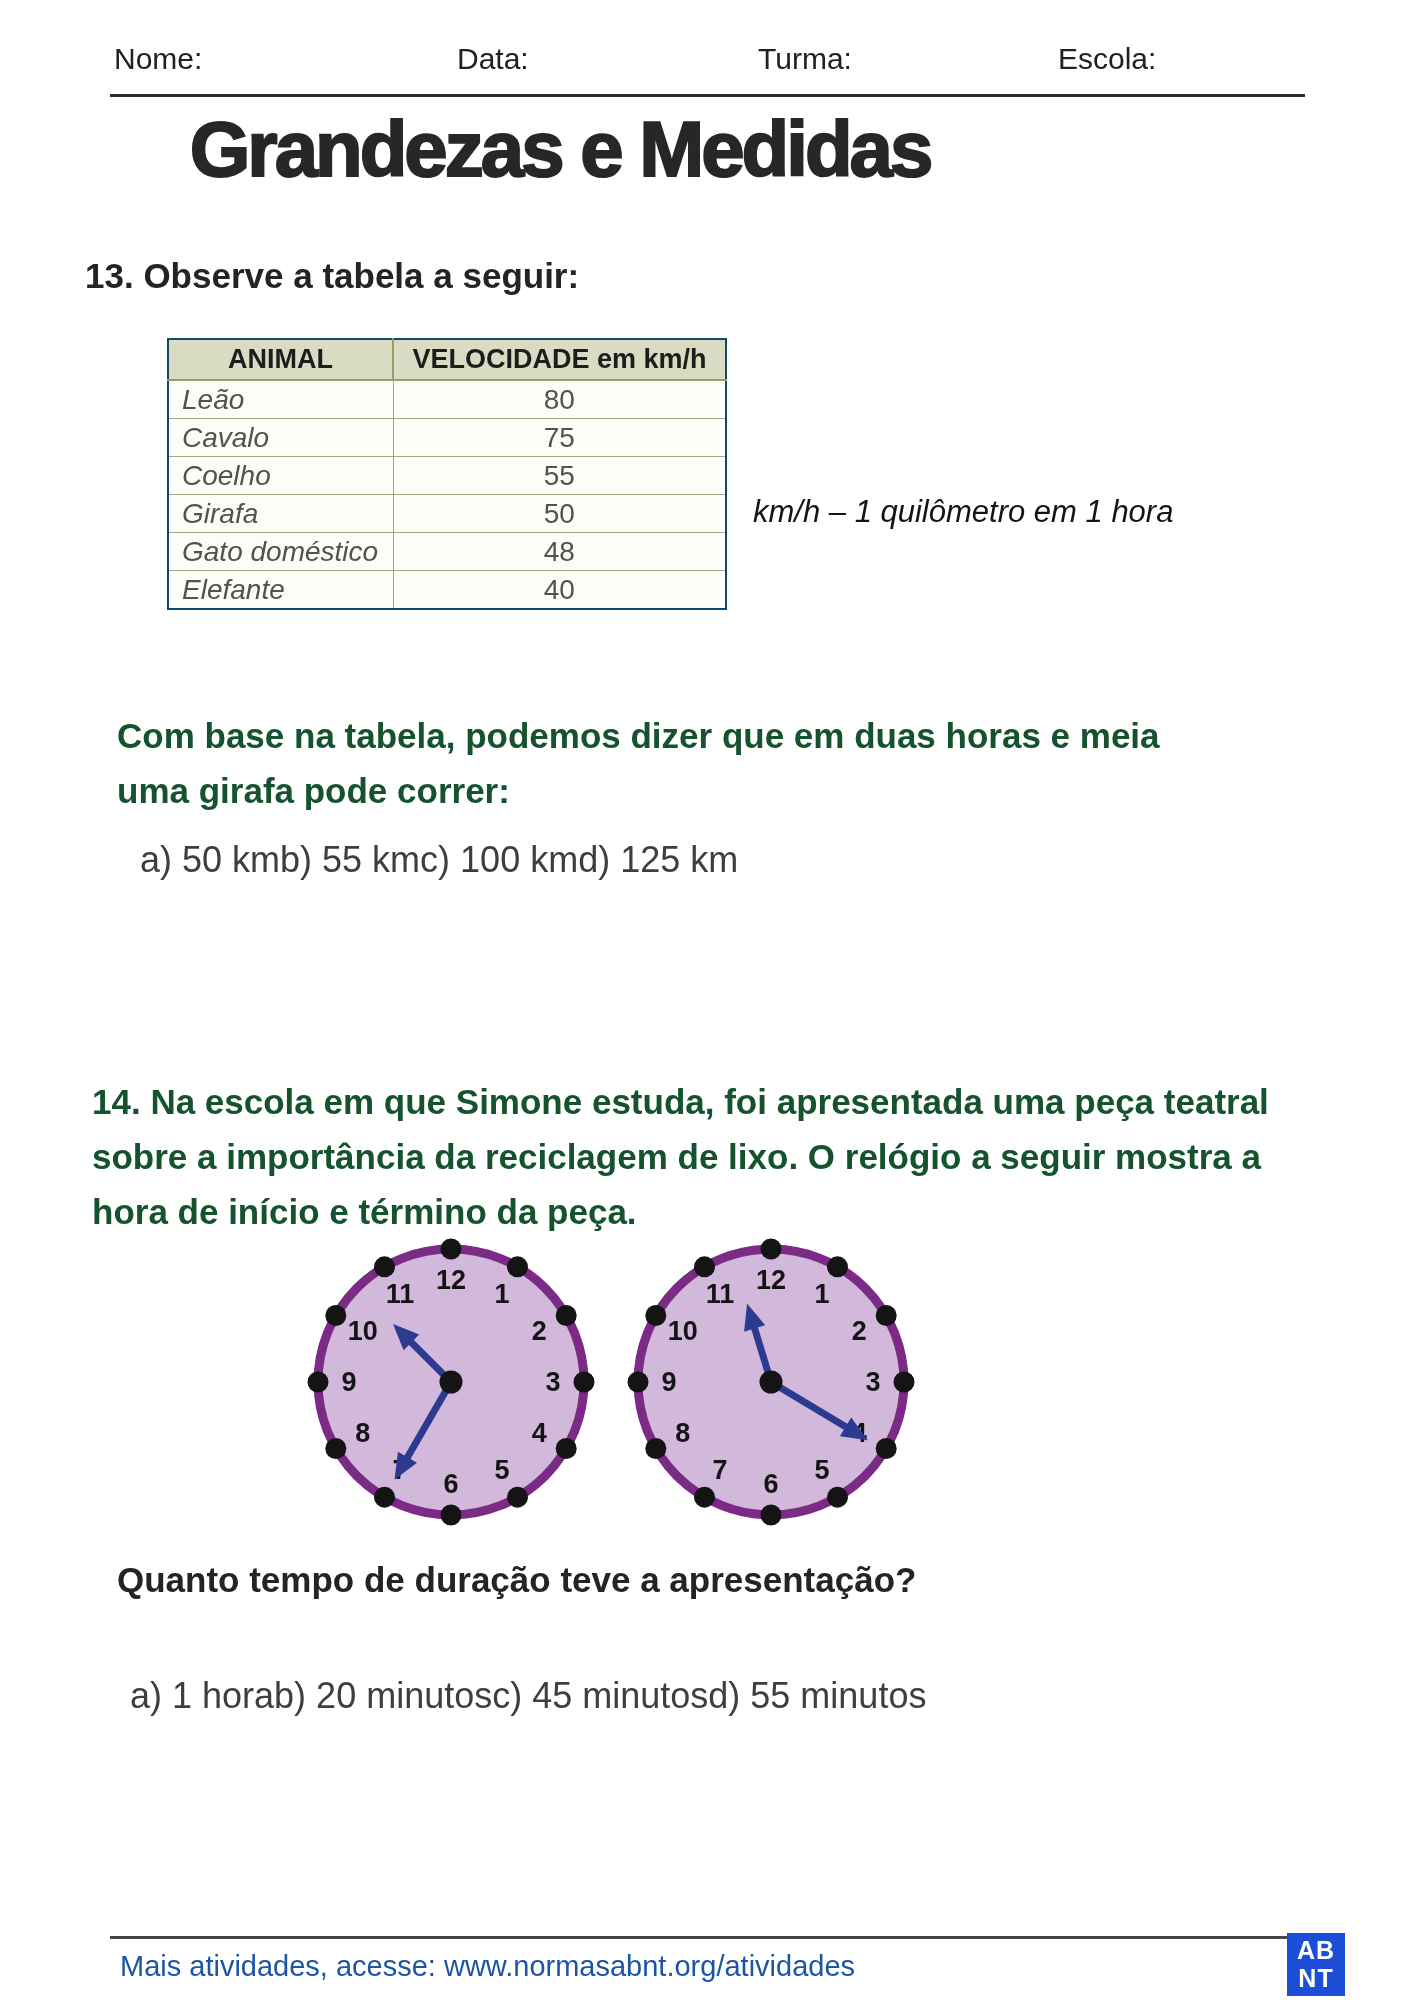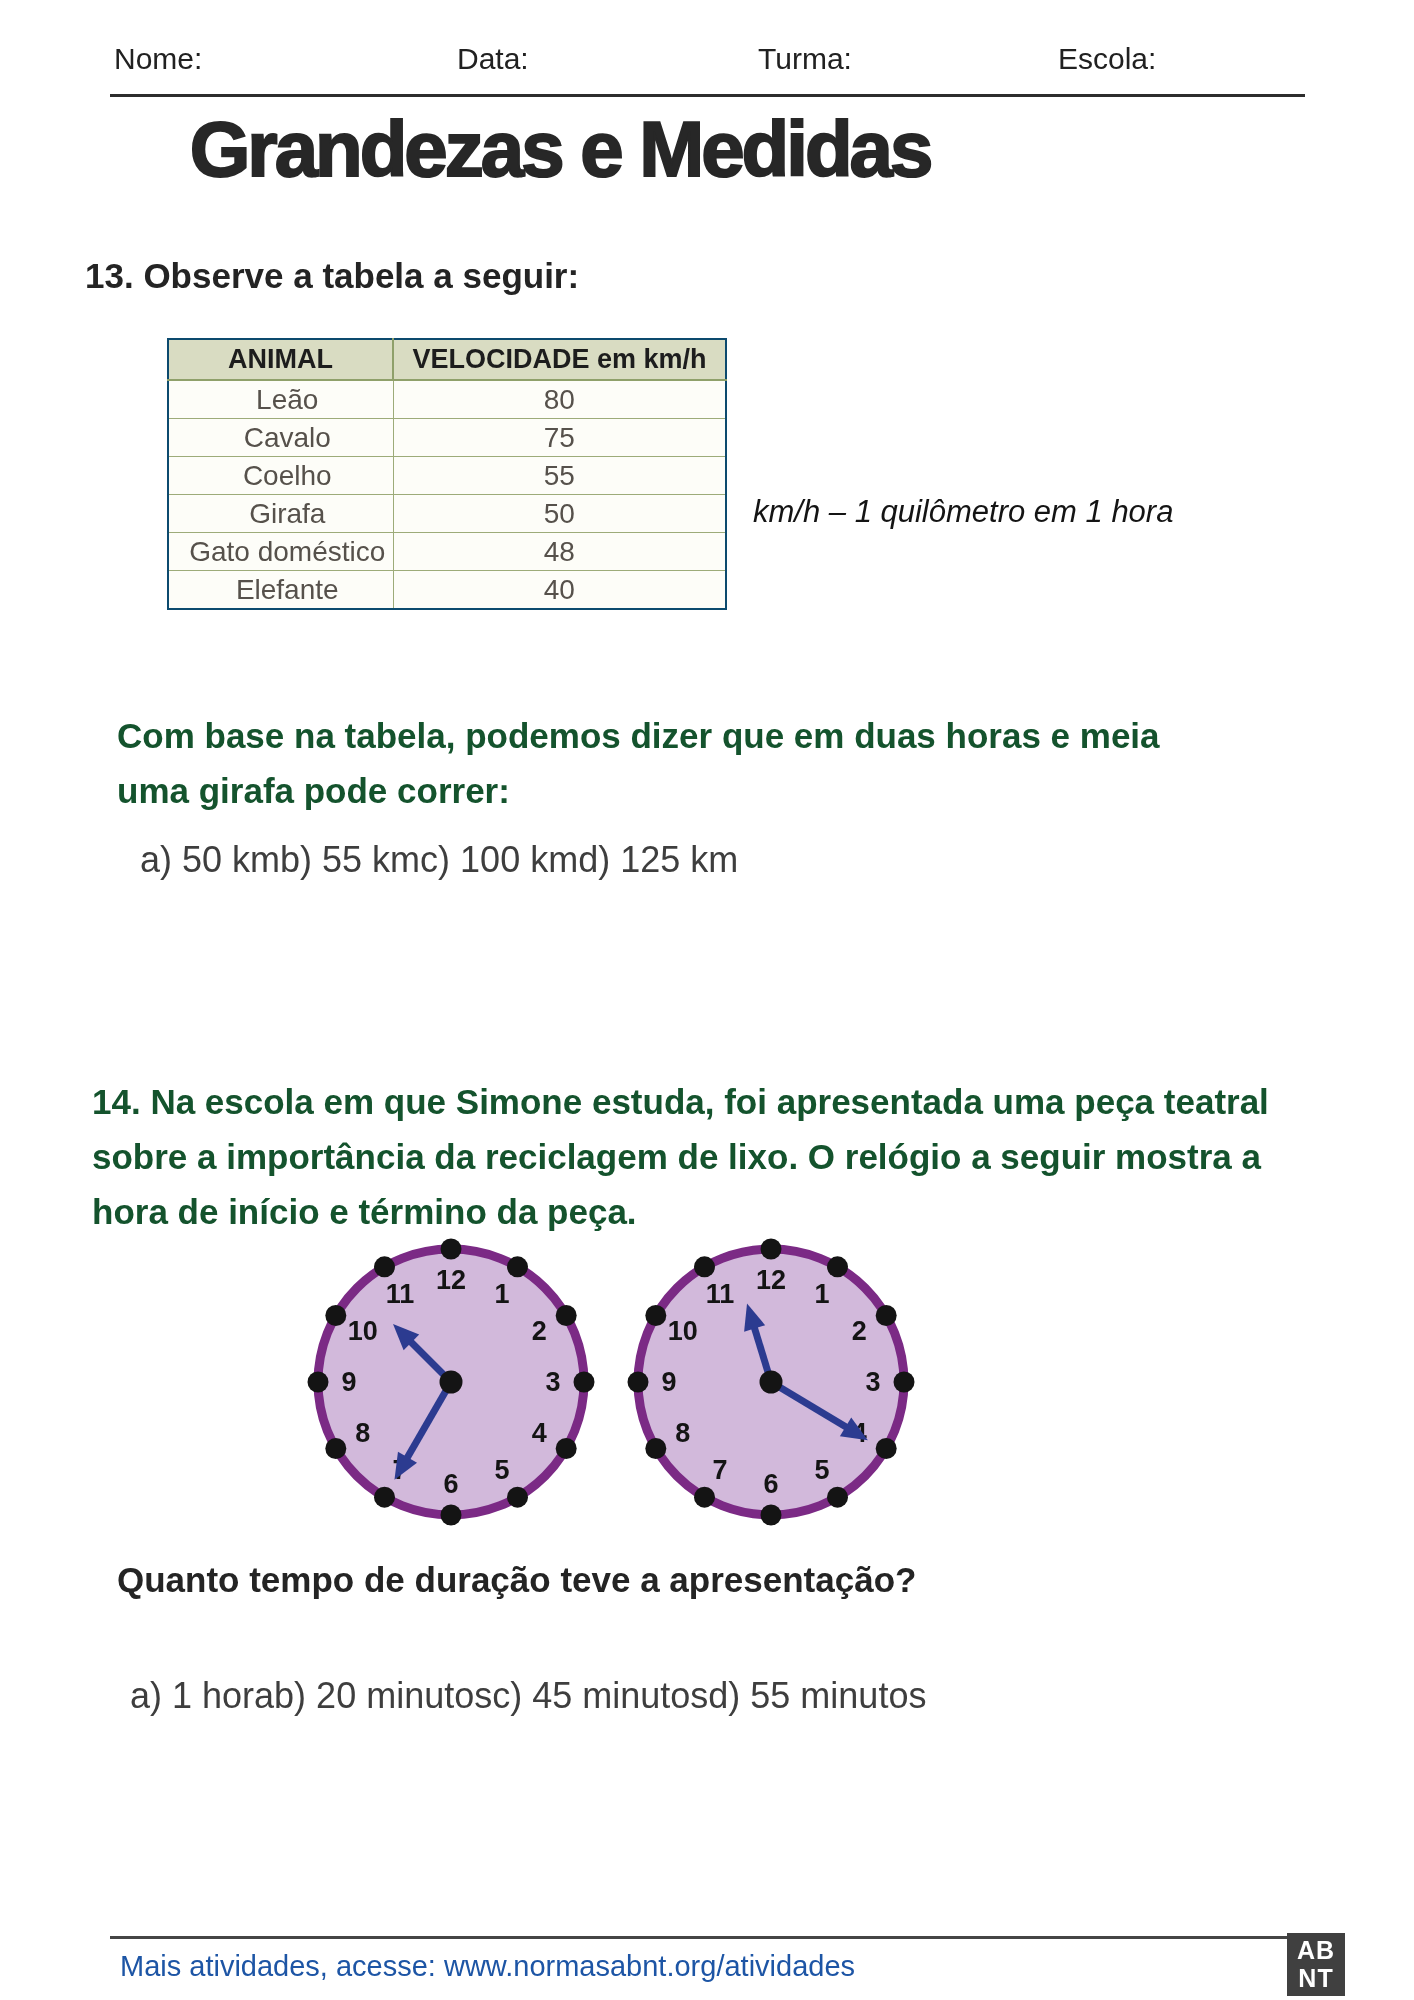--- a/index.html
+++ b/index.html
@@ -31,21 +31,21 @@
     background:#d9dcc2; height:39px; font-size:27px; font-weight:700; color:#1d1d1d;
     border:2px solid #8fa06a; border-top:none; text-align:center; padding:0;
   }
   .animal-table th:first-child, .animal-table td:first-child { border-left:none; }
   .animal-table th:last-child,  .animal-table td:last-child  { border-right:none; }
   .animal-table td {
     height:37px; font-size:28px; color:#56514b; border:1.5px solid #9dab79; padding:0;
   }
   .animal-table tr:last-child td { border-bottom:none; }
   .col-animal { width:223px; }
-  .cell-animal { text-align:center; padding-left:13px !important; }
+  .cell-animal { text-align:left; padding-left:13px !important;font-style:italic; }
   .cell-speed  { text-align:center; }
 
   .note { position:absolute; left:753px; top:494px; font-size:31px; font-style:italic; font-weight:500; color:#141414; }
 
   .para { position:absolute; font-size:35px; font-weight:600; color:#14532d; line-height:55px; }
   .q13-question { left:117px; top:708px; width:1070px; }
   .q14-text     { left:92px;  top:1074px; width:1180px; }
   .q14-question { position:absolute; left:117px; top:1560px; font-size:35px; font-weight:600; color:#242424; }
 
   .options { position:absolute; display:flex; }
@@ -56,21 +56,21 @@
   .clocks { position:absolute; left:305px; top:1236px; display:flex; gap:28px; }
 
   
   .footer-line { position:absolute; left:110px; top:1936px; width:1195px; height:3px; background:#454545; }
   .footer-link {
     position:absolute; left:120px; top:1950px; font-size:29px; font-weight:500;
     color:#1d55a5; text-decoration:none; cursor:pointer;
   }
   .logo {
     position:absolute; left:1287px; top:1933px; width:58px; height:63px;
-    background:#404040; color:#ffffff; text-align:center; box-sizing:border-box;
+    background:#1d4ed8; color:#ffffff; text-align:center; box-sizing:border-box;
     font-weight:700; font-size:25px; line-height:28px; letter-spacing:1px; padding-top:3px;
   }
 </style>
 </head>
 <body>
 
 <div class="page">
 
   <span class="hdr-label" style="left:114px">Nome:</span>
   <span class="hdr-label" style="left:457px">Data:</span>

